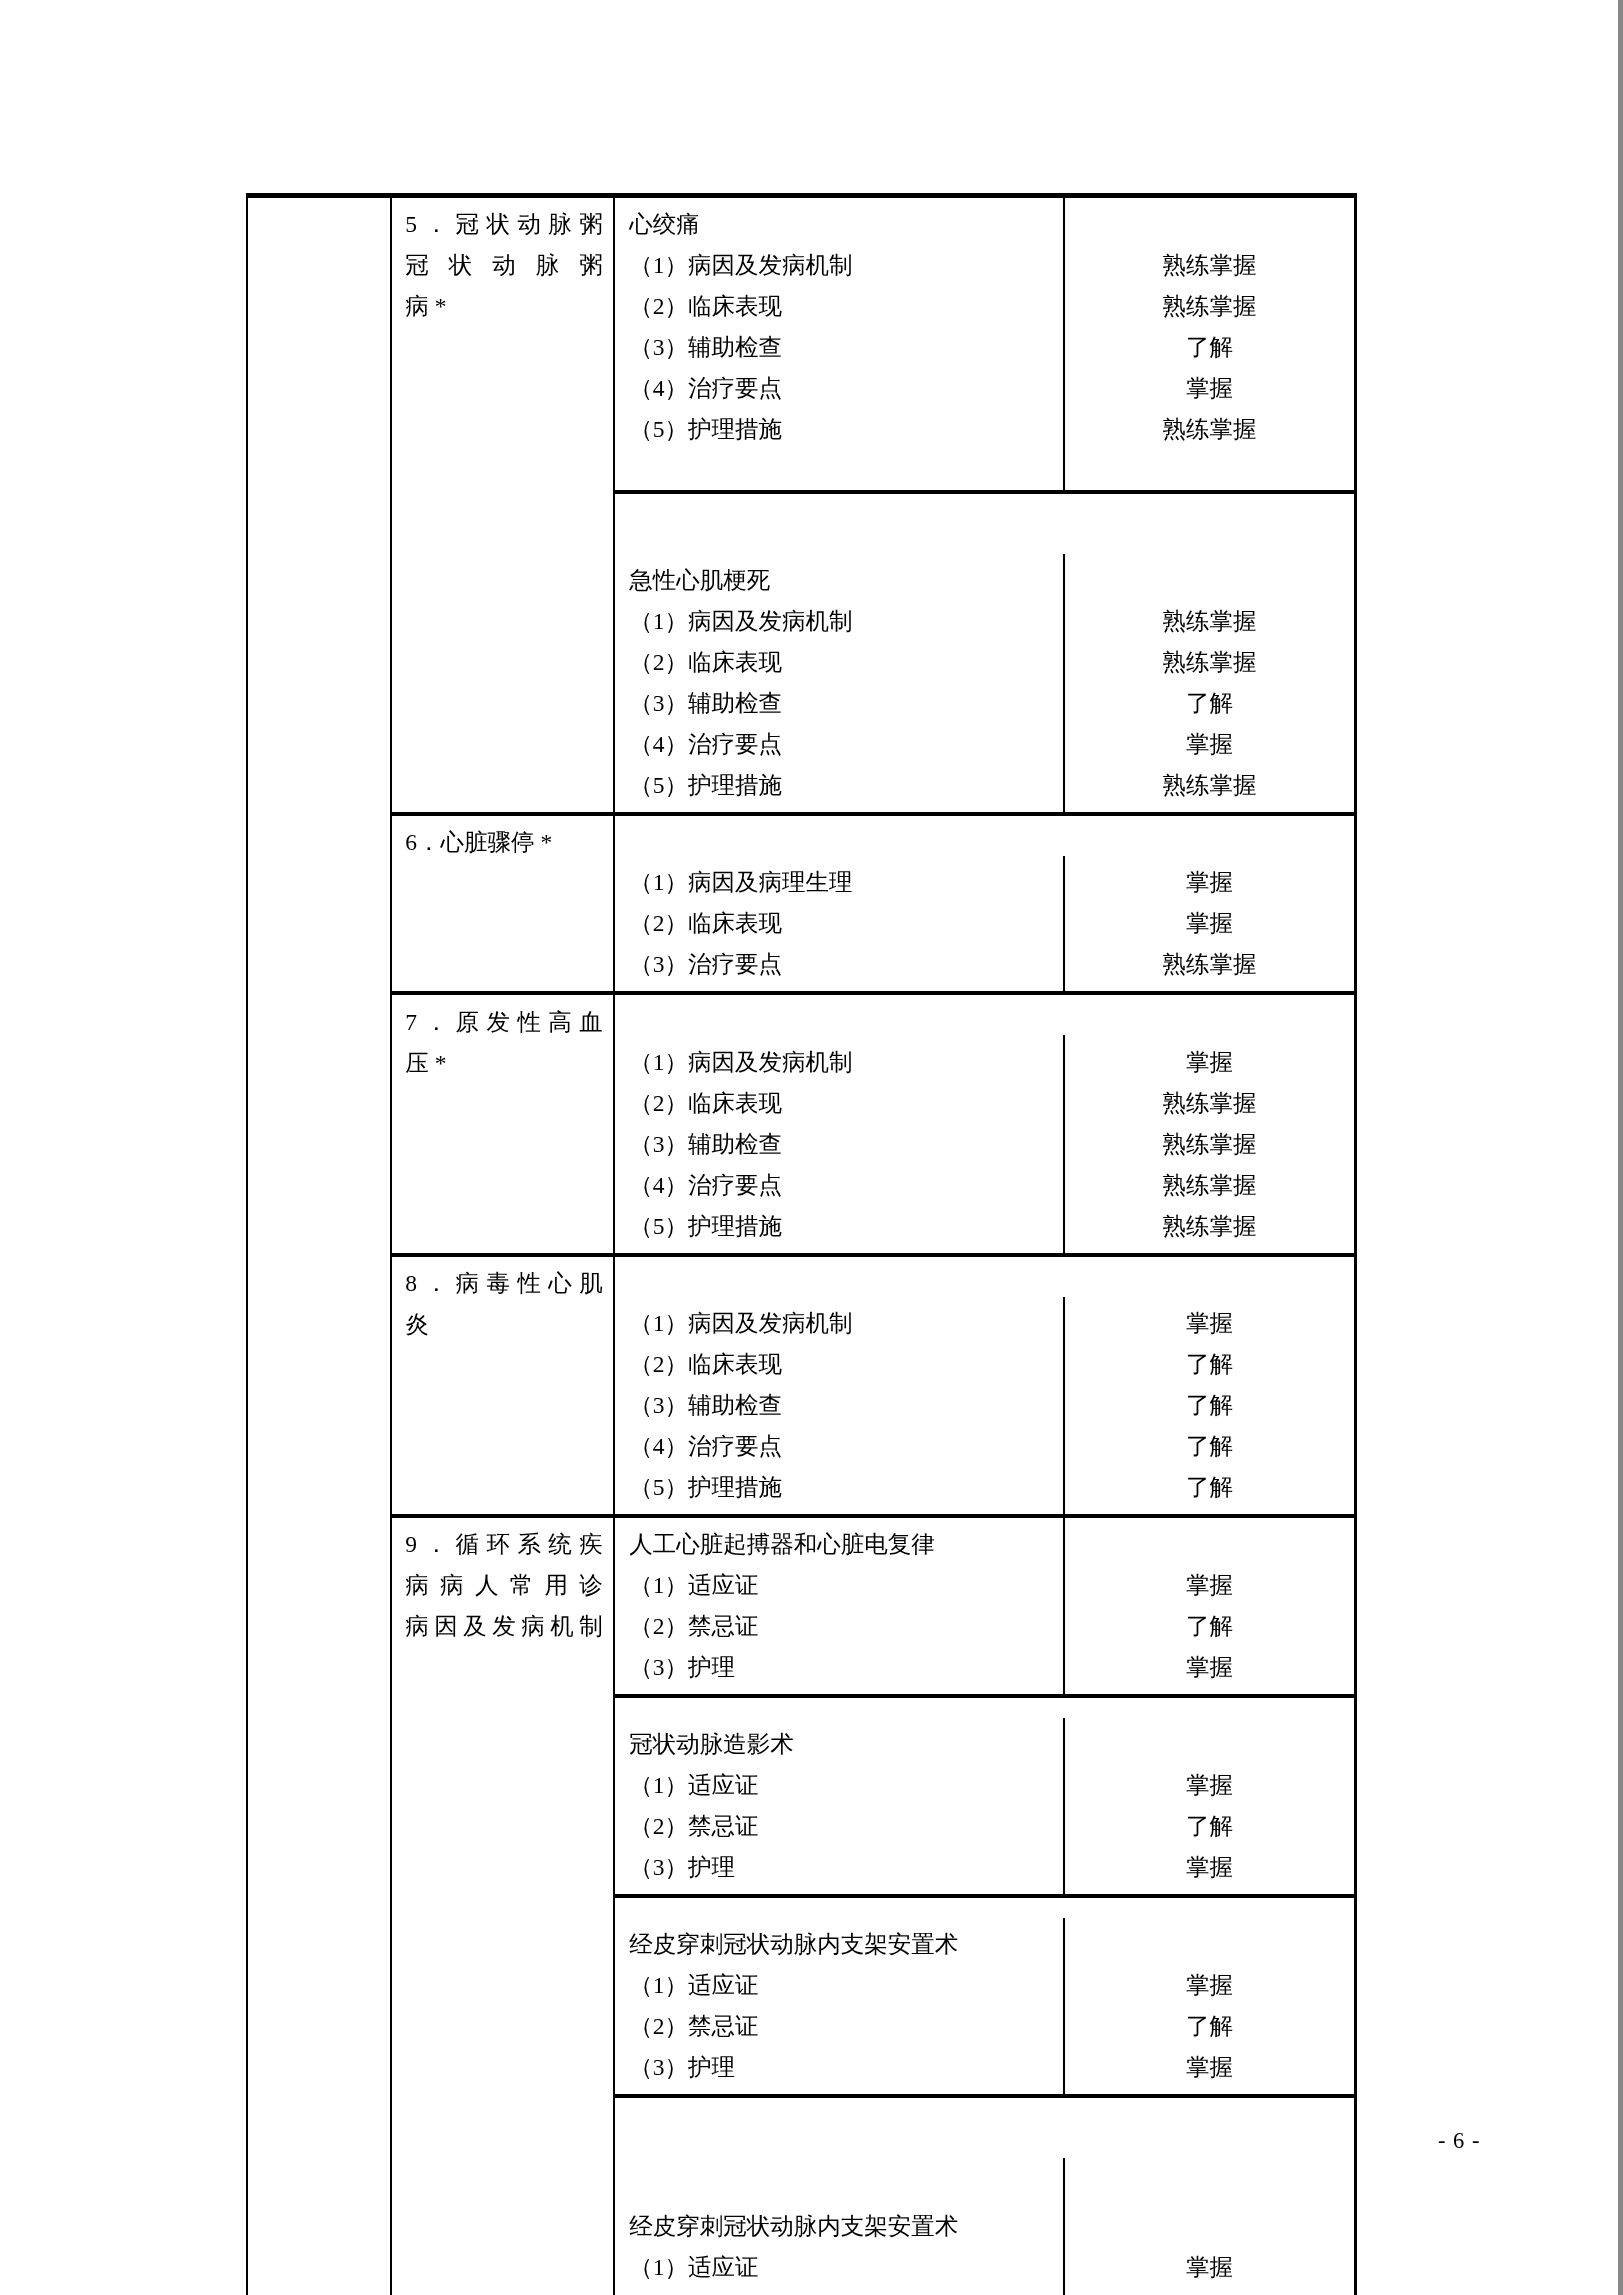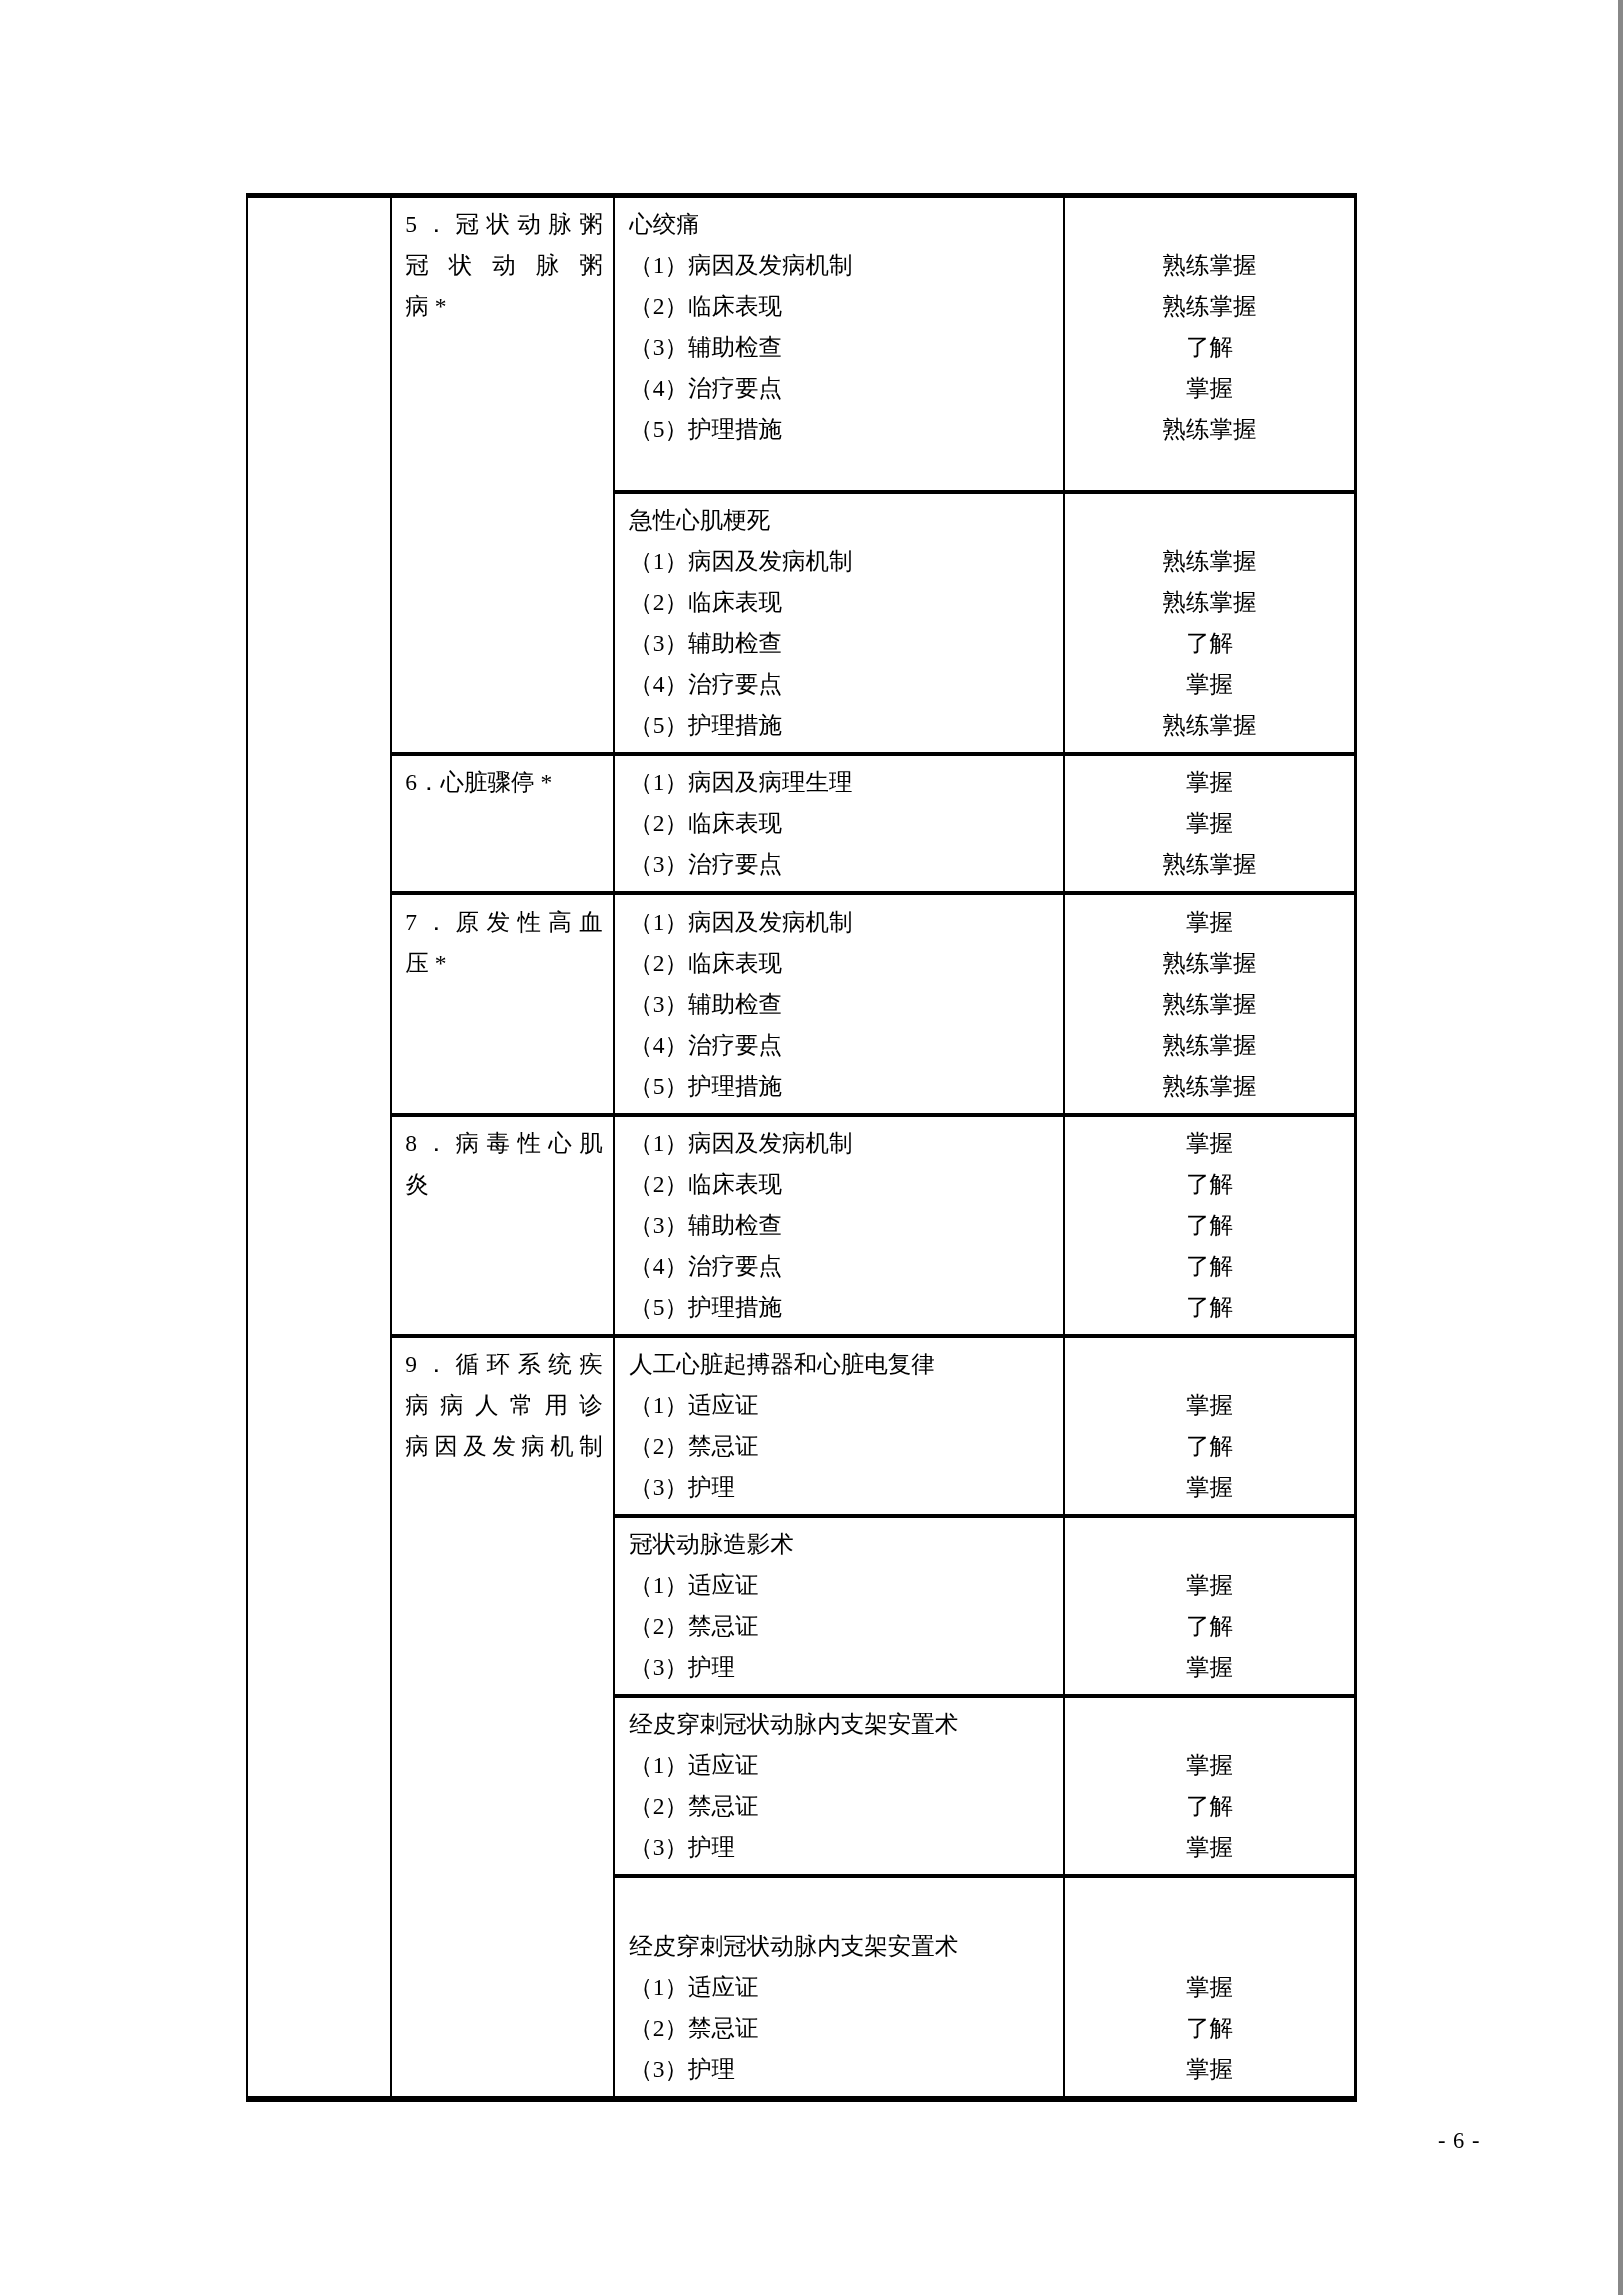--- a/index.html
+++ b/index.html
@@ -23,23 +23,23 @@
   .col-unit{width:142px;flex:none;border-right:2.6px solid #000;}
   .table-main{flex:1;display:flex;flex-direction:column;}
   .row{display:flex;border-bottom:4.1px solid #000;}
   .row:last-child{border-bottom:none;}
   .cellItem{
     width:223px;flex:none;box-sizing:border-box;
     border-right:2.6px solid #000;
     padding:6.1px 10.2px 6.1px 13.3px;
     font-size:23.5px;
   }
-  .cellBlocks{flex:1;display:flex;flex-direction:column;}
+  .cellBlocks{flex:1;display:flex;flex-direction:column;gap:20px;}
   .block{display:flex;border-bottom:4.1px solid #000;}
-  .block:last-child{border-bottom:none;}
+  .block:last-child{border-bottom:none;margin-top:40px;}
   .bcol3{
     width:450px;flex:none;box-sizing:border-box;
     border-right:2.6px solid #000;
     padding:6.1px 0;
   }
   .bcol4{flex:1;padding:6.1px 0;}
   
   .row:first-child .block:first-child .bcol3,
   .row:first-child .block:first-child .bcol4{padding-bottom:40px;}
   .line,.iline{

